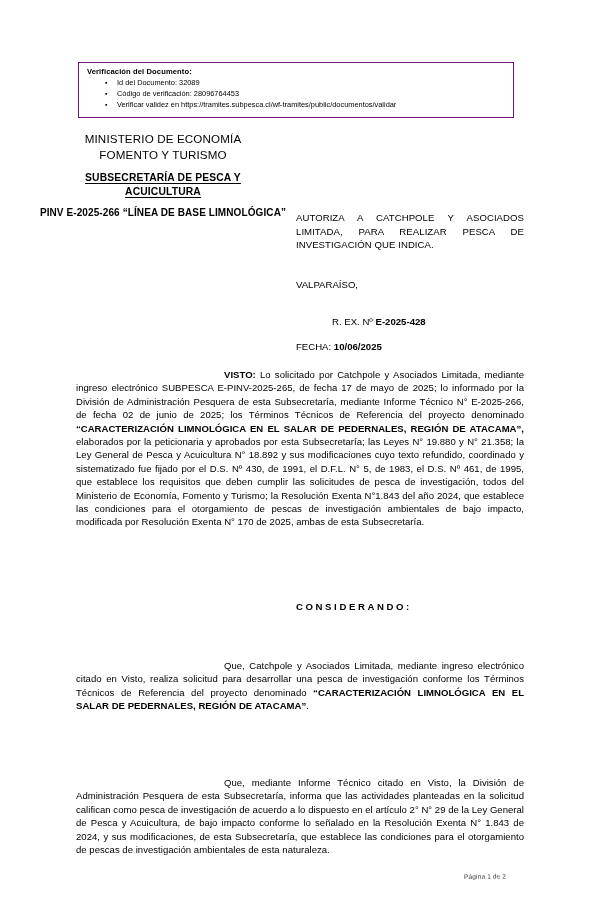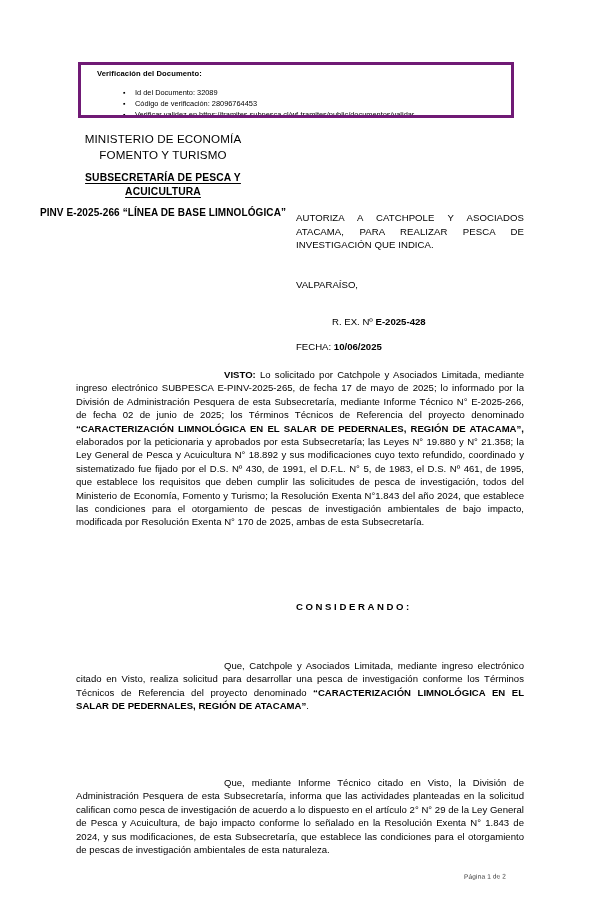--- a/index.html
+++ b/index.html
@@ -17,34 +17,34 @@
     overflow: hidden;
   }
 
   
   .verify-box {
     position: absolute;
     left: 78px;
     top: 62px;
     width: 436px;
     height: 56px;
-    border: 3px solid #701a75;
+    border: 1px solid #701a75;
     background: #ffffff;
     overflow: hidden;
-    padding: 4px 0 0 16px;
+    padding: 4px 0 0 8px;
   }
   .verify-title {
     font-size: 7.6px;
     font-weight: bold;
     letter-spacing: 0.1px;
     line-height: 10px;
     white-space: nowrap;
   }
   .verify-list {
-    margin: 8px;
+    margin: 0;
     padding: 0;
     list-style: none;
   }
   .verify-list li {
     position: relative;
     font-size: 7.4px;
     line-height: 11.2px;
     padding-left: 30px;
     white-space: nowrap;
   }
@@ -188,21 +188,21 @@
 <div class="org-block">
   <div class="org-line">MINISTERIO DE ECONOMÍA</div>
   <div class="org-line">FOMENTO Y TURISMO</div>
   <div class="org-sub">
     <span>SUBSECRETARÍA DE PESCA Y</span><br>
     <span>ACUICULTURA</span>
   </div>
   <div class="org-project">PINV E-2025-266 “LÍNEA DE BASE LIMNOLÓGICA”</div>
 </div>
 
-<div class="rblock subject" style="top:211px">AUTORIZA A CATCHPOLE Y ASOCIADOS ATACAMA, PARA REALIZAR PESCA DE INVESTIGACIÓN QUE INDICA.</div>
+<div class="rblock subject" style="top:211px">AUTORIZA A CATCHPOLE Y ASOCIADOS LIMITADA, PARA REALIZAR PESCA DE INVESTIGACIÓN QUE INDICA.</div>
 <div class="rblock city" style="top:278px">VALPARAÍSO,</div>
 <div class="rblock resnum" style="top:315px"><span>R. EX. Nº </span><b>E-2025-428</b></div>
 <div class="rblock fecha" style="top:340px"><span>FECHA: </span><b>10/06/2025</b></div>
 
 <div class="body-col para" id="visto-para"><b>VISTO:</b><span> Lo solicitado por Catchpole y Asociados Limitada, mediante ingreso electrónico SUBPESCA E-PINV-2025-265, de fecha 17 de mayo de 2025; lo informado por la División de Administración Pesquera de esta Subsecretaría, mediante Informe Técnico N° E-2025-266, de fecha 02 de junio de 2025; los Términos Técnicos de Referencia del proyecto denominado </span><b>“CARACTERIZACIÓN LIMNOLÓGICA EN EL SALAR DE PEDERNALES, REGIÓN DE ATACAMA”,</b><span> elaborados por la peticionaria y aprobados por esta Subsecretaría; las Leyes N° 19.880 y N° 21.358; la Ley General de Pesca y Acuicultura N° 18.892 y sus modificaciones cuyo texto refundido, coordinado y sistematizado fue fijado por el D.S. Nº 430, de 1991, el D.F.L. N° 5, de 1983, el D.S. Nº 461, de 1995, que establece los requisitos que deben cumplir las solicitudes de pesca de investigación, todos del Ministerio de Economía, Fomento y Turismo; la Resolución Exenta N°1.843 del año 2024, que establece las condiciones para el otorgamiento de pescas de investigación ambientales de bajo impacto, modificada por Resolución Exenta N° 170 de 2025, ambas de esta Subsecretaría.</span></div>
 
 <div class="considerando">CONSIDERANDO:</div>
 
 <div class="body-col para" id="cons1-para"><span>Que, Catchpole y Asociados Limitada, mediante ingreso electrónico citado en Visto, realiza solicitud para desarrollar una pesca de investigación conforme los Términos Técnicos de Referencia del proyecto denominado </span><b>“CARACTERIZACIÓN LIMNOLÓGICA EN EL SALAR DE PEDERNALES, REGIÓN DE ATACAMA”</b><span>.</span></div>
 

